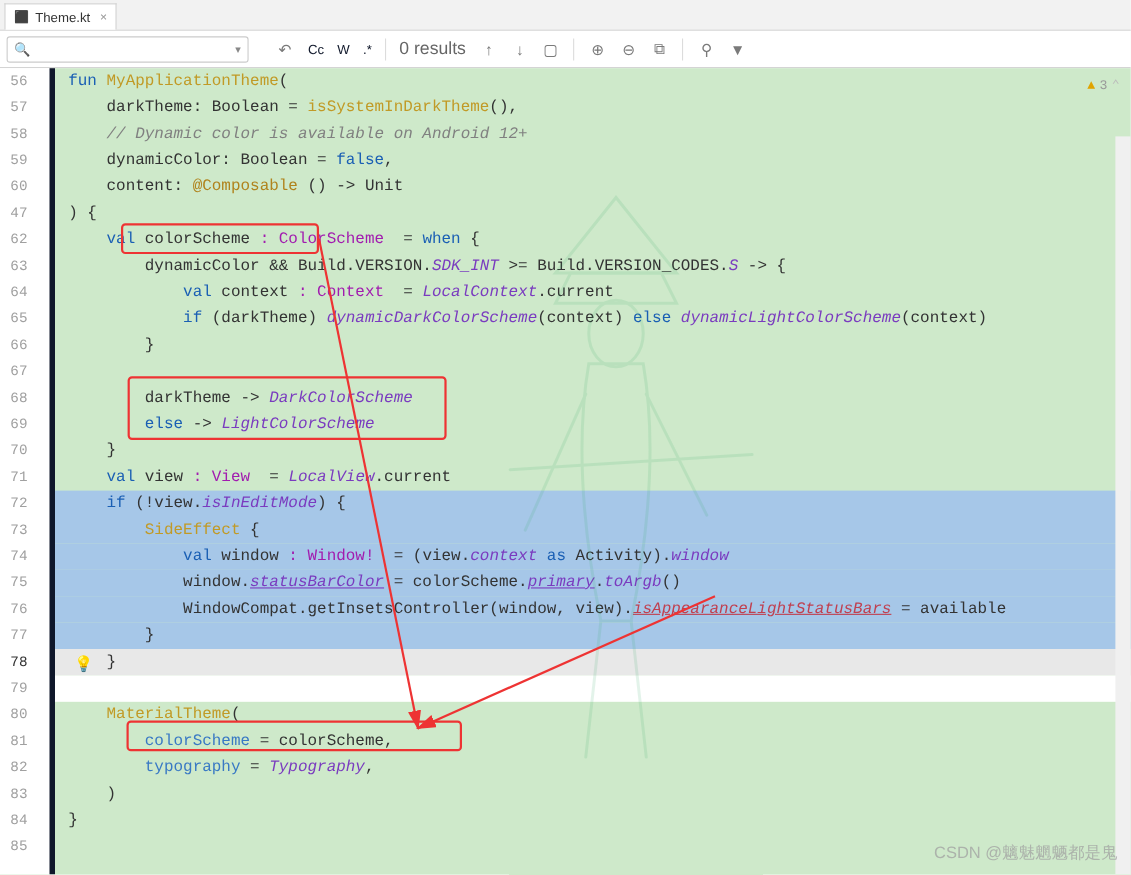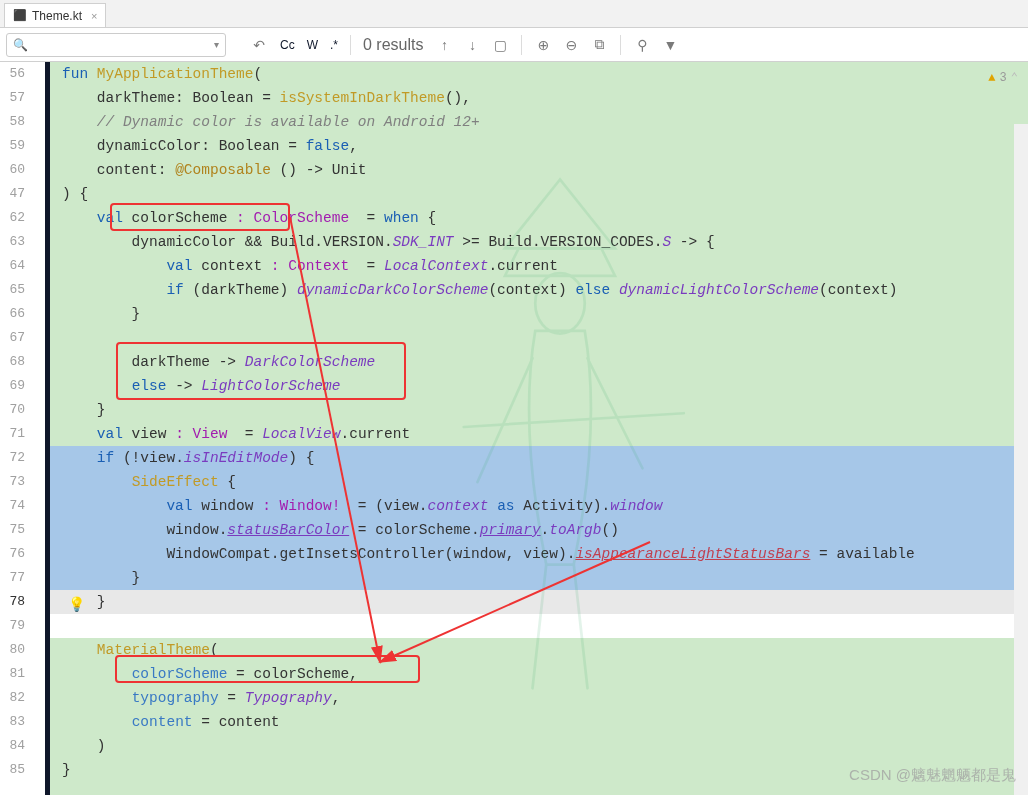--- a/index.html
+++ b/index.html
@@ -272,21 +272,20 @@
     <div class="line sel"><span>        </span><span class="fn">SideEffect</span><span> {</span></div>
     <div class="line sel"><span>            </span><span class="kw">val</span><span> window </span><span class="hint">: Window! </span><span> = (view.</span><span class="prop">context</span><span> </span><span class="kw">as</span><span> Activity).</span><span class="prop">window</span></div>
     <div class="line sel"><span>            window.</span><span class="propu">statusBarColor</span><span> = colorScheme.</span><span class="propu">primary</span><span>.</span><span class="prop">toArgb</span><span>()</span></div>
     <div class="line sel"><span>            WindowCompat.getInsetsController(window, view).</span><span class="propu" style="color:#c04050">isAppearanceLightStatusBars</span><span> = available</span></div>
     <div class="line sel"><span>        }</span></div>
     <div class="line white cur"><span>    }</span></div>
     <div class="line white"><span></span></div>
     <div class="line"><span>    </span><span class="fn">MaterialTheme</span><span>(</span></div>
     <div class="line"><span>        </span><span style="color:#3979c4">colorScheme</span><span> = colorScheme,</span></div>
     <div class="line"><span>        </span><span style="color:#3979c4">typography</span><span> = </span><span class="prop">Typography</span><span>,</span></div>
-    <div class="line"><span>        </span><span style="color:#3979c4">content</span><span> = content</span></div>
     <div class="line"><span>    )</span></div>
     <div class="line"><span>}</span></div>
 
     <div class="red-box" style="top:141px; left:60px; width:180px; height:28px;"></div>
     <div class="red-box" style="top:280px; left:66px; width:290px; height:58px;"></div>
     <div class="red-box" style="top:593px; left:65px; width:305px; height:28px;"></div>
 
     <svg class="arrow" style="top:150px; left:230px; width:400px; height:470px;">
       <defs>
           <marker id="ah1" markerWidth="10" markerHeight="10" refX="8" refY="3" orient="auto">

